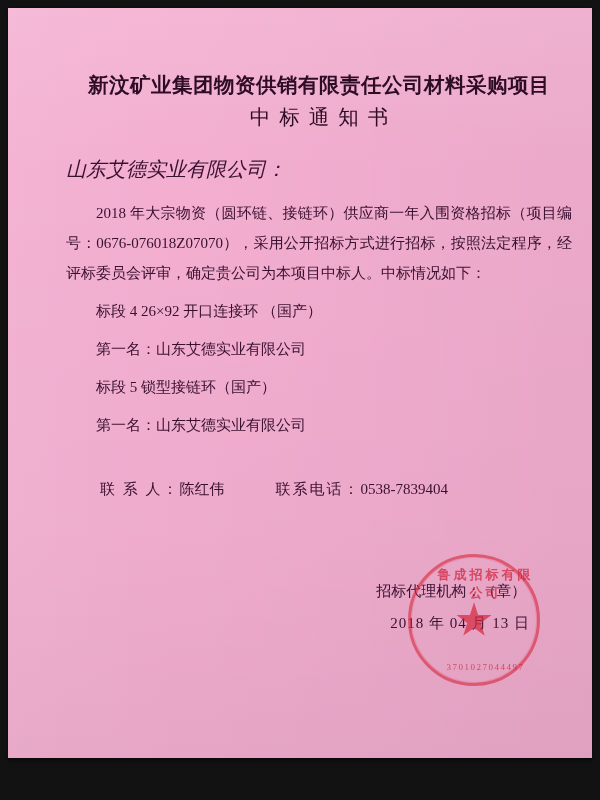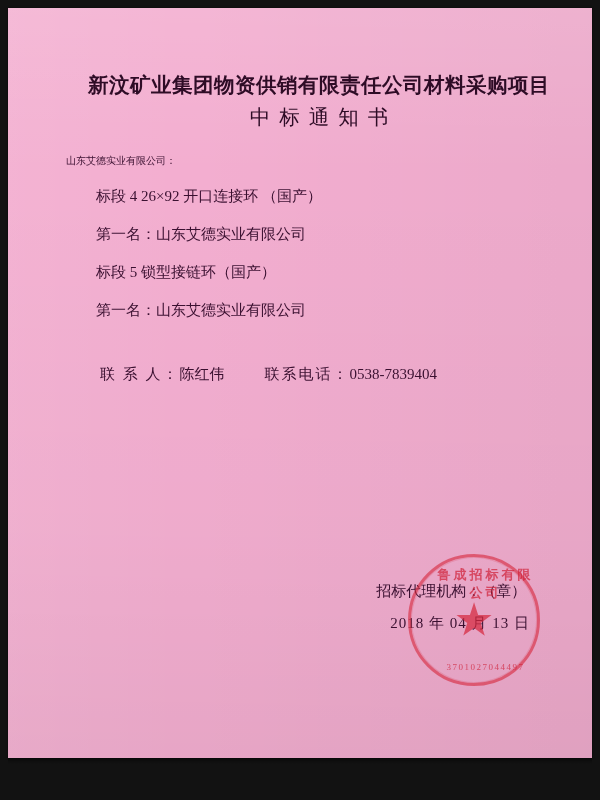--- a/index.html
+++ b/index.html
@@ -68,25 +68,26 @@
     font-family: "Liberation Serif", "DejaVu Serif", serif;
     font-weight: normal;
     font-size: 20.5px;
     letter-spacing: 9px;
     color: #2e0c26;
     line-height: 1.6;
     padding-left: 9px;
   }
 
   .addressee {
-    font-size: 10px;
+    font-size: 20px;
     color: #3a1030;
     margin-top: 14px;
     margin-bottom: 12px;
     line-height: 1.7;
+    font-style: italic;
   }
 
   .para {
     font-size: 15px;
     line-height: 2.0;
     text-align: justify;
     text-justify: inter-ideograph;
     color: #3a1030;
     margin: 0;
   }
@@ -101,21 +102,21 @@
     padding-left: 30px;
     margin-top: 8px;
   }
 
   .contact-row {
     margin-top: 36px;
     padding-left: 34px;
     font-size: 15px;
     color: #3a1030;
     display: flex;
-    gap: 40px;
+    gap: 51px;
     line-height: 1.8;
   }
   .contact-item .lbl { letter-spacing: 2px; }
 
   .signature-block {
     position: absolute;
     right: 62px;
     bottom: 119px;
     text-align: left;
     font-size: 15px;
@@ -180,20 +181,21 @@
   <div class="paper">
     <div class="content">
 
       <div class="title-block">
         <div class="title-line-1">新汶矿业集团物资供销有限责任公司材料采购项目</div>
         <div class="title-line-2">中标通知书</div>
       </div>
 
       <div class="addressee">山东艾德实业有限公司：</div>
 
+      <p class="para indent">2018 年大宗物资（圆环链、接链环）供应商一年入围资格招标（项目编号：0676-076018Z07070），采用公开招标方式进行招标，按照法定程序，经评标委员会评审，确定贵公司为本项目中标人。中标情况如下：</p>
 
       <div class="list-line">标段 4 26×92 开口连接环 （国产）</div>
       <div class="list-line">第一名：山东艾德实业有限公司</div>
       <div class="list-line">标段 5 锁型接链环（国产）</div>
       <div class="list-line">第一名：山东艾德实业有限公司</div>
 
 
       <div class="contact-row">
         <div class="contact-item">
           <span class="lbl">联 系 人：</span><span>陈红伟</span>

